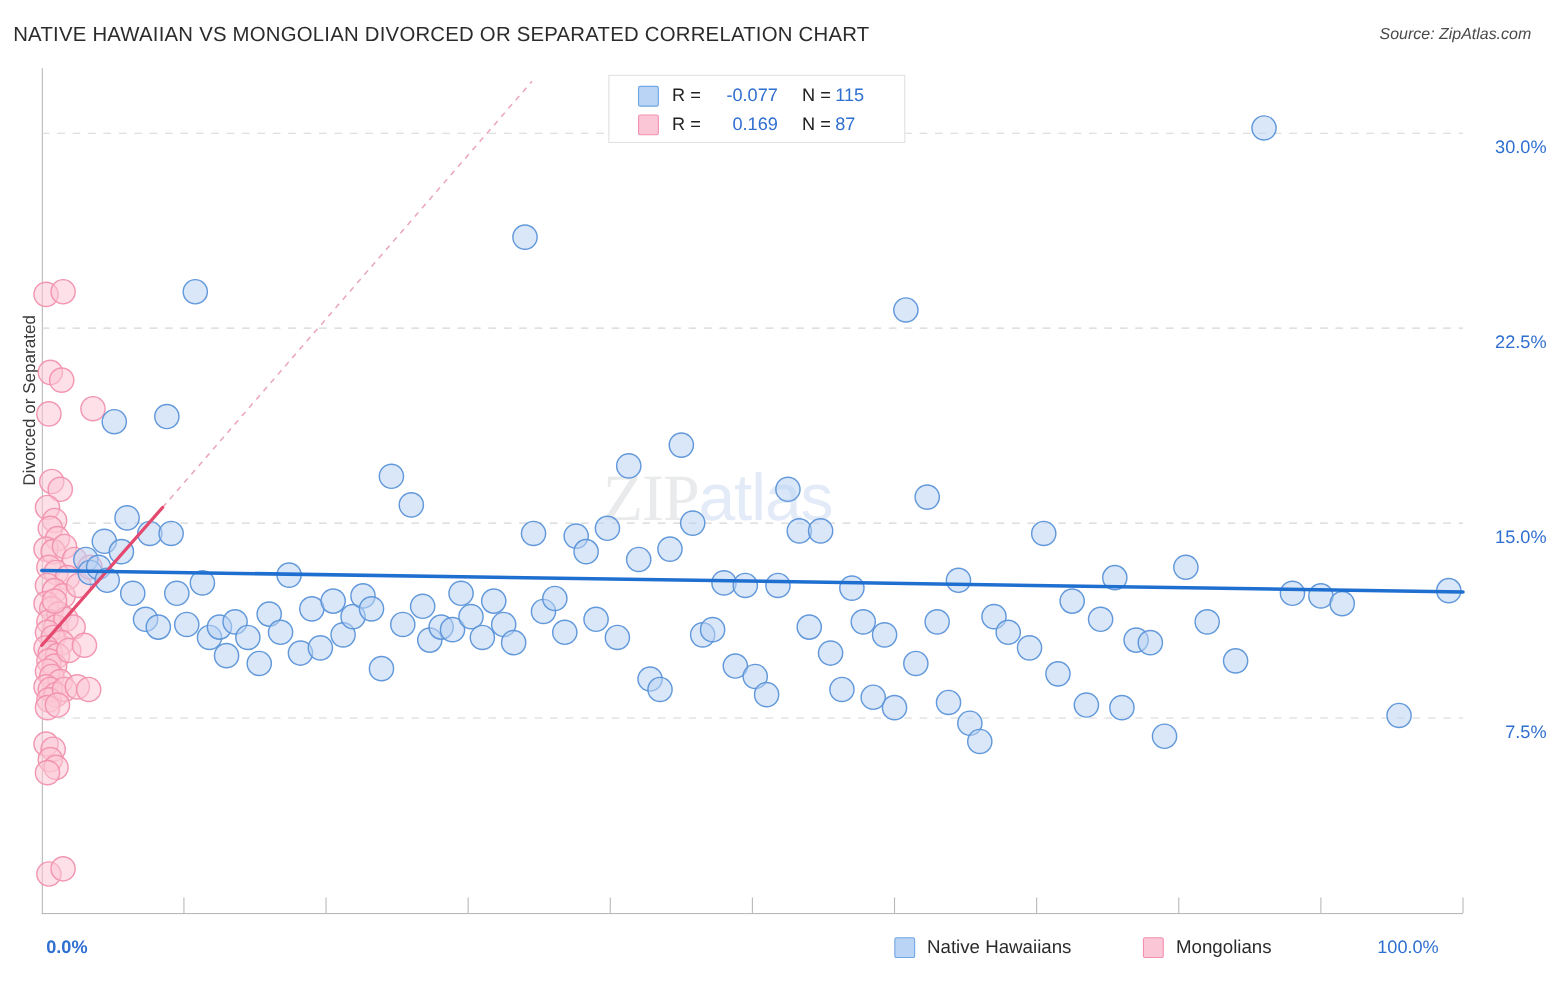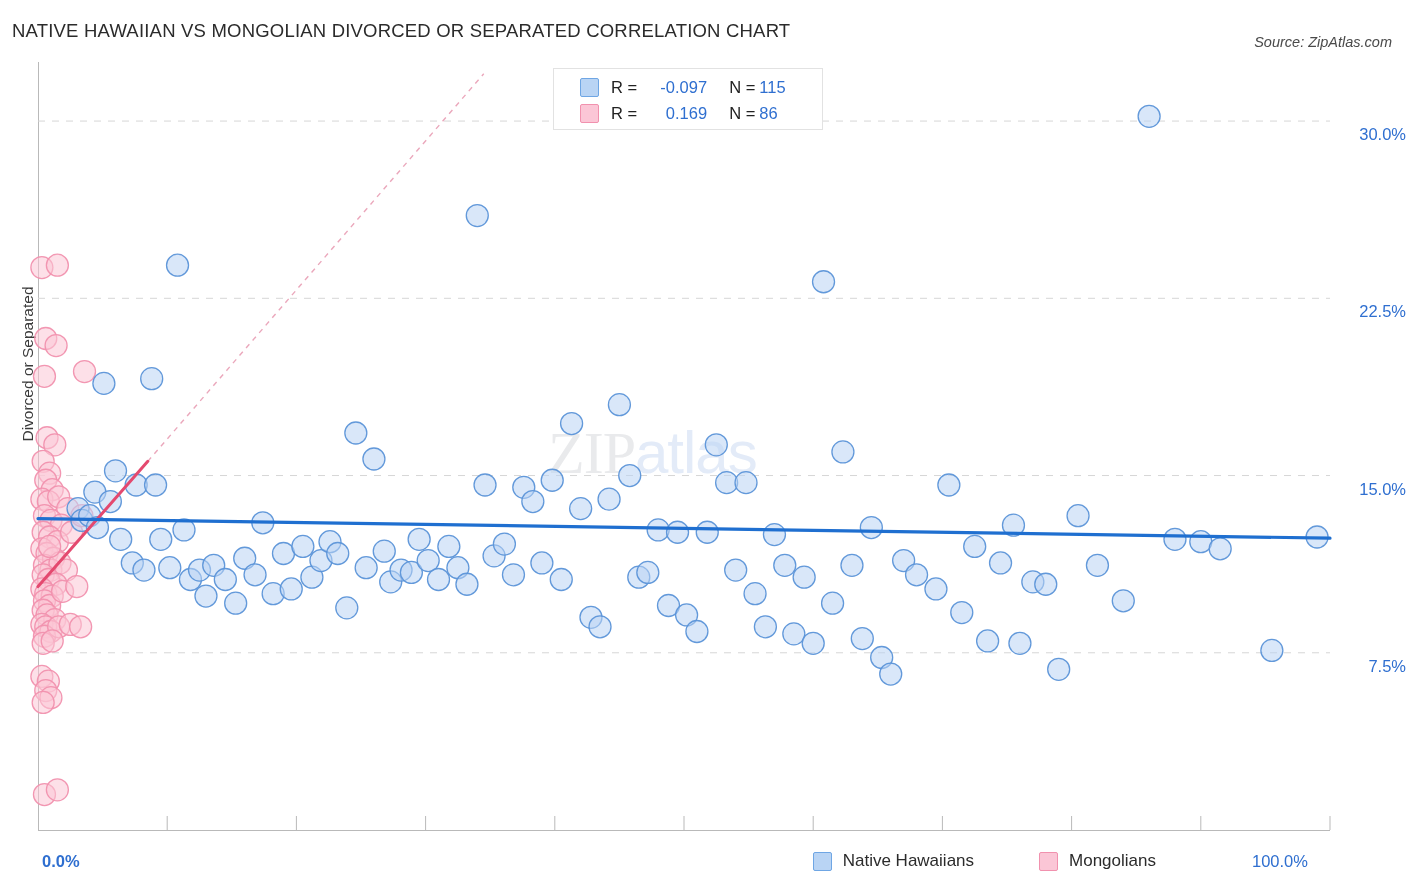--- a/index.html
+++ b/index.html
@@ -23,21 +23,21 @@
     left: 12px;
     top: 20px;
     font-size: 18.5px;
     letter-spacing: 0.2px;
     color: #2b2b2b;
     white-space: nowrap;
   }
   .source {
     position: absolute;
     right: 14px;
-    top: 34px;
+    top: 23px;
     font-size: 14.5px;
     font-style: italic;
     color: #4a4a4a;
     white-space: nowrap;
   }
   .ylabel {
     position: absolute;
     left: -82px;
     top: 355px;
     width: 220px;
@@ -396,30 +396,30 @@
     </div>
   <div id="xtick-host">
       <div class="xtick-label" style="left: 42px; font-weight: bold;">0.0%</div>
       <div class="xtick-label" style="left: 1252px;">100.0%</div>
     </div>
 
   <div class="stat-box">
     <div class="stat-row">
       <span class="sw sw-blue"></span>
       <span class="lbl-r">R =</span>
-      <span class="val-r">-0.097</span>
+      <span class="val-r">-0.077</span>
       <span class="lbl-n">N =</span>
       <span class="val-n">115</span>
     </div>
     <div class="stat-row">
       <span class="sw sw-pink"></span>
       <span class="lbl-r">R =</span>
       <span class="val-r">0.169</span>
       <span class="lbl-n">N =</span>
-      <span class="val-n">86</span>
+      <span class="val-n">87</span>
     </div>
   </div>
 
   <div class="bottom-legend">
     <div class="bl-item">
       <span class="bl-sw" id="bl-sw-0" style="background: rgb(185, 212, 244); border: 1px solid rgb(111, 166, 228);"></span>
       <span>Native Hawaiians</span>
     </div>
     <div class="bl-item">
       <span class="bl-sw" id="bl-sw-1" style="background: rgb(251, 198, 214); border: 1px solid rgb(241, 145, 174);"></span>

